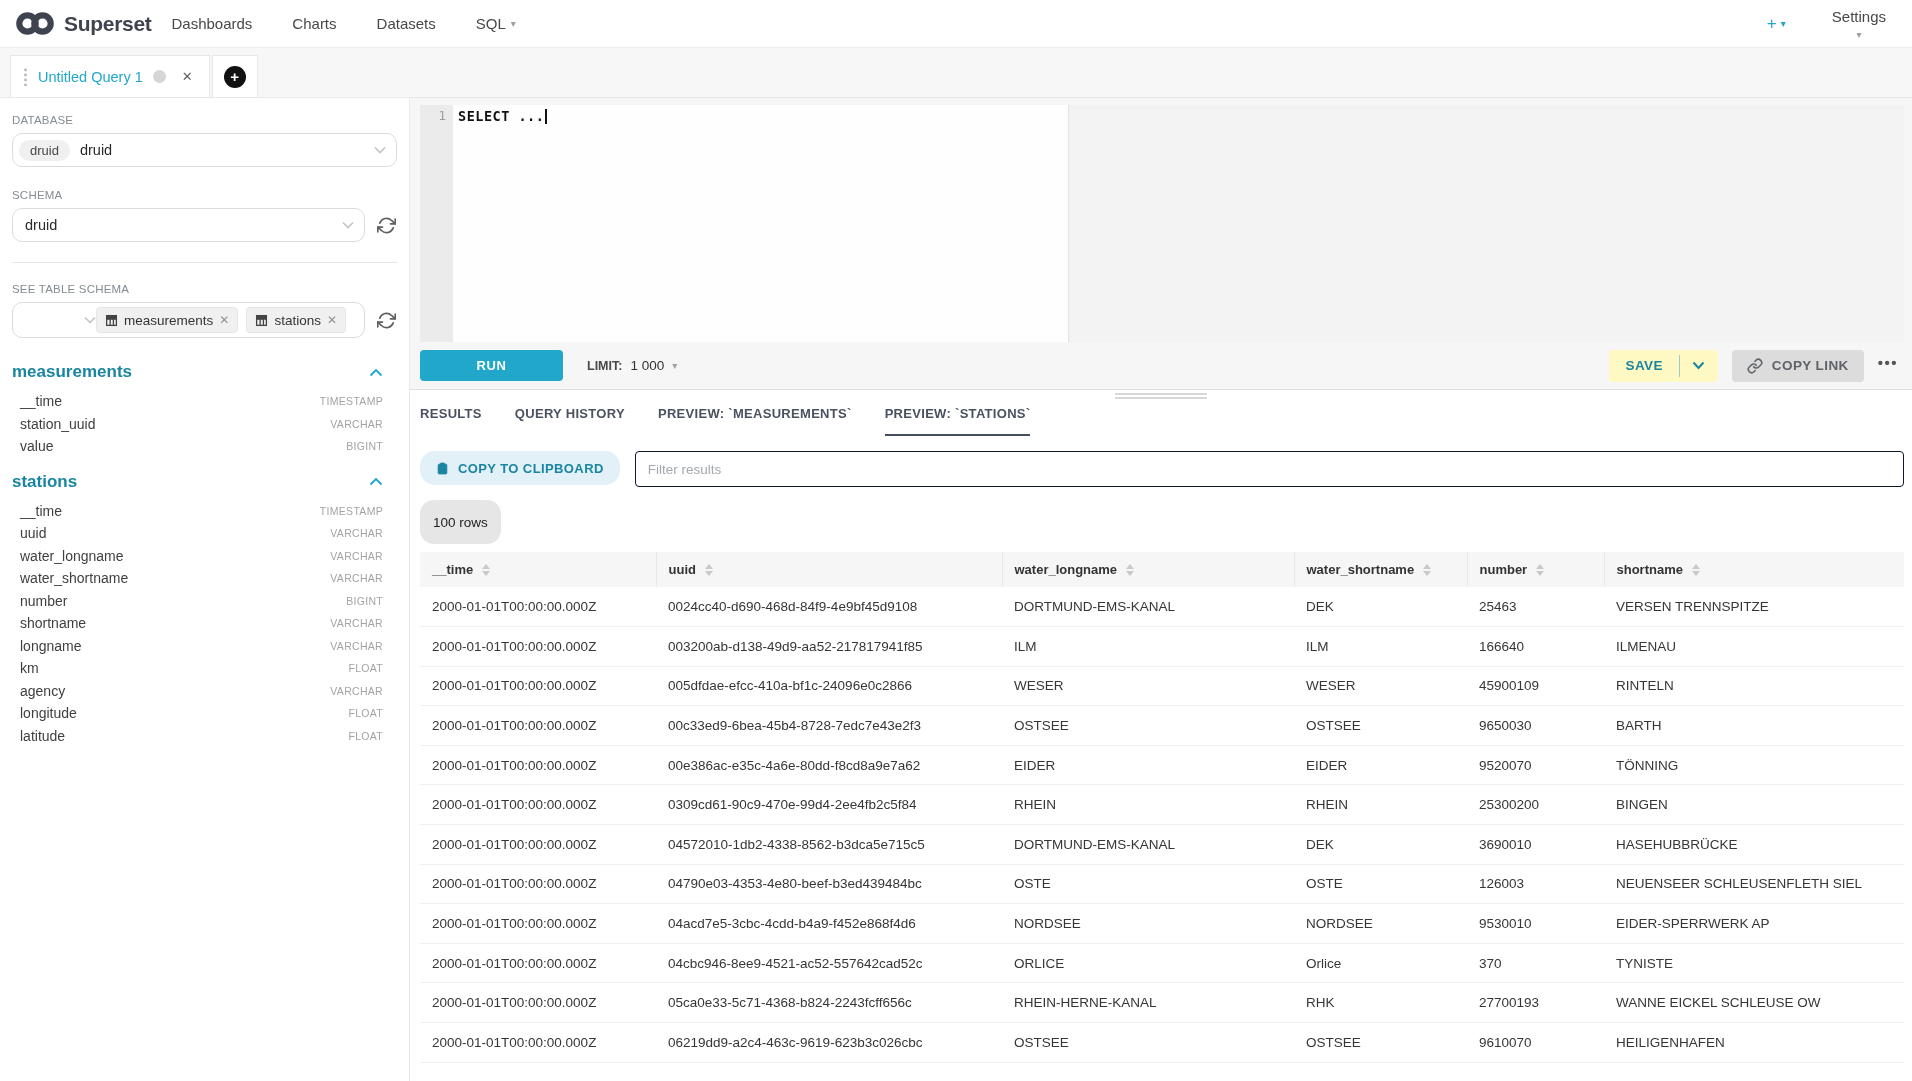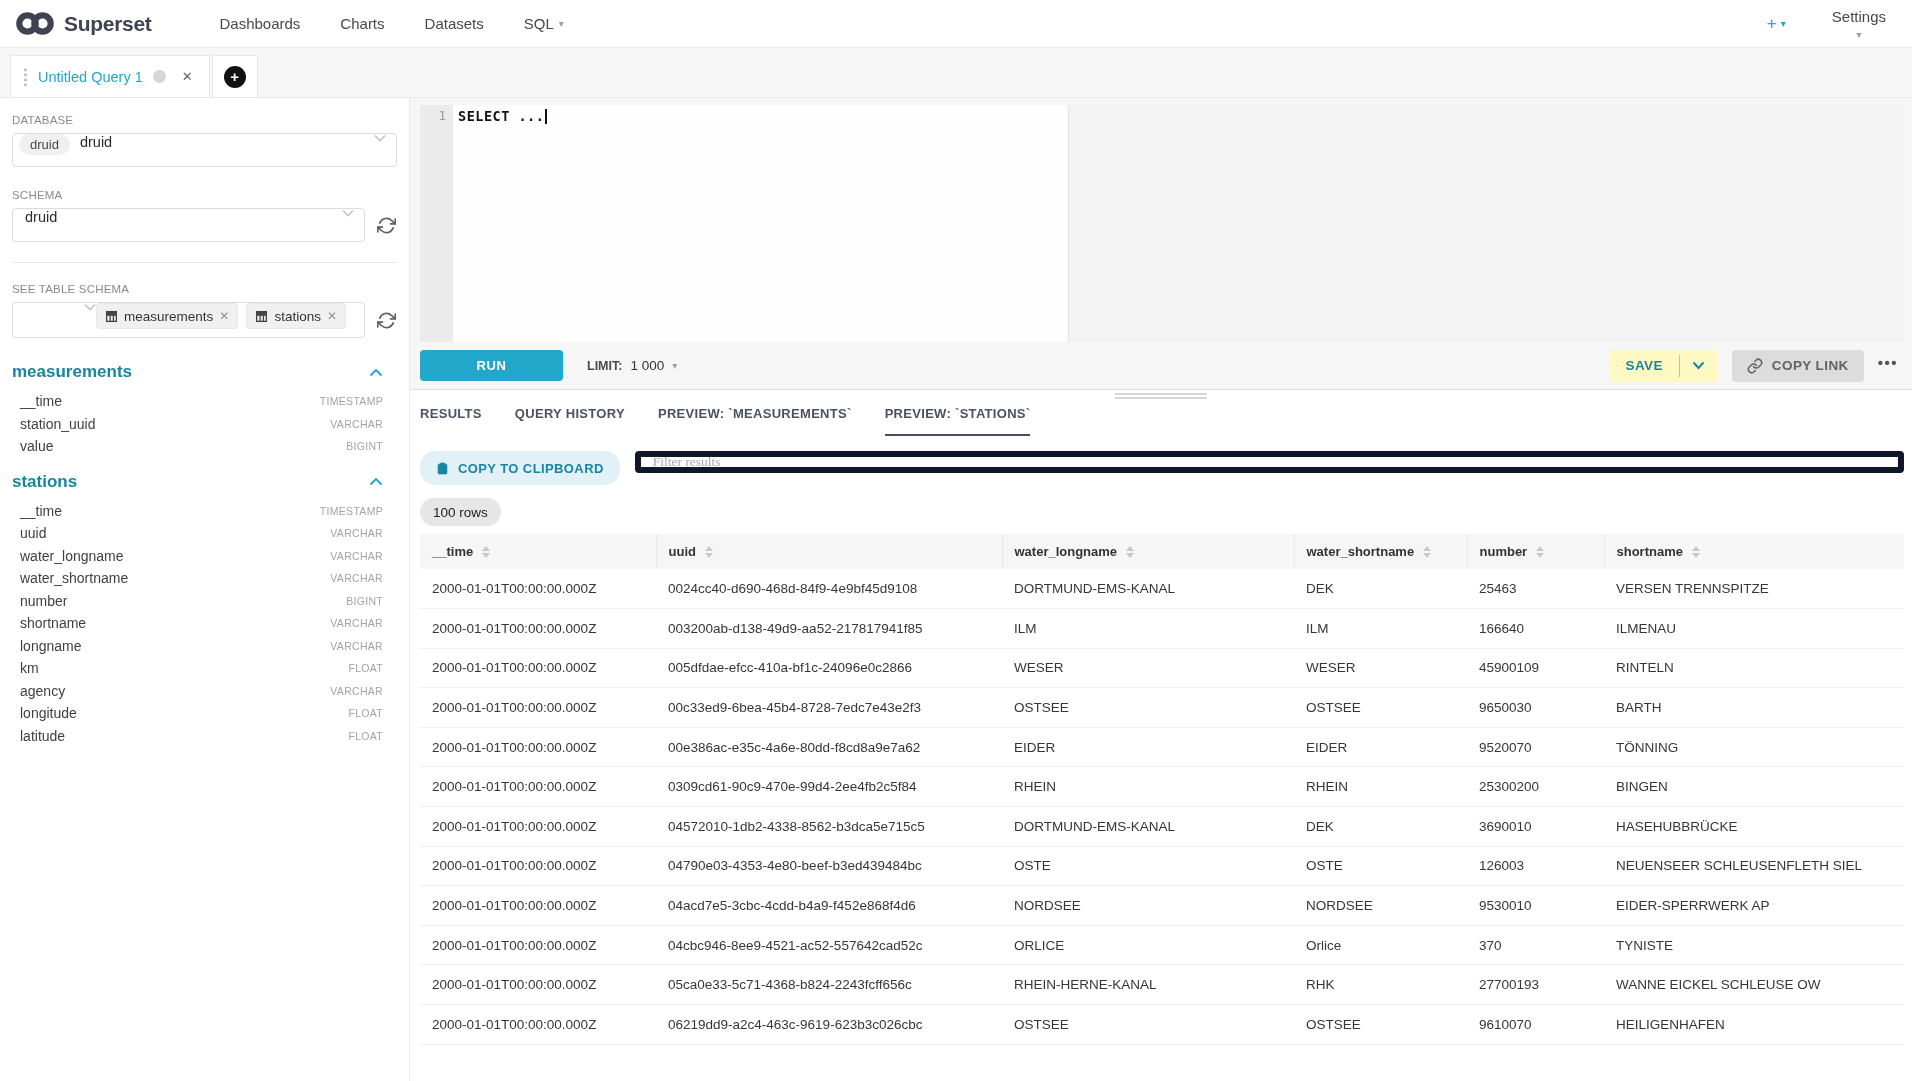--- a/index.html
+++ b/index.html
@@ -2,21 +2,21 @@
 <html><head>
 <meta charset="utf-8">
 <style>
   * { margin:0; padding:0; box-sizing:border-box; }
   html,body { width:1912px; height:1081px; overflow:hidden; background:#fff;
     font-family:"Liberation Sans","DejaVu Sans",sans-serif; color:#484848; }
 
   
   .navbar { height:48px; display:flex; align-items:center; padding:0 26px 0 14px;
     background:#fff; border-bottom:1px solid #ececec; }
-  .brand { display:flex; align-items:center; gap:8px; margin-right:68px; cursor:pointer; }
+  .brand { display:flex; align-items:center; gap:8px; margin-right:20px; cursor:pointer; }
   .brand-name { font-size:21px; font-weight:bold; color:#3f4350; letter-spacing:-0.3px; }
   .nav-item { font-size:15px; color:#484848; margin-right:40px; display:flex; align-items:center; gap:5px; cursor:pointer; }
   .caret { font-size:10px; color:#9aa0a6; line-height:1; }
   .nav-right { margin-left:auto; display:flex; align-items:center; gap:46px; }
   .nav-plus { color:#20a7c9; font-size:17px; display:flex; align-items:center; gap:4px; }
   .nav-plus .caret { color:#20a7c9; }
   .nav-settings { font-size:15px; display:flex; align-items:center; gap:5px;flex-direction:column; }
 
   
   .tabstrip { height:50px; background:#f7f7f8; border-bottom:1px solid #e8e8e8;
@@ -32,22 +32,22 @@
     font-size:15px; font-weight:bold; display:flex; align-items:center; justify-content:center; cursor:pointer; }
 
   
   .main { display:flex; height:983px; }
   .sidebar { width:410px; min-width:410px; background:#fff; border-right:1px solid #e9e9e9;
     padding:16px 12px 0 12px; overflow:hidden; }
   .content { flex:1; display:flex; flex-direction:column; background:#f6f6f6; }
 
   
   .field-label { font-size:11.5px; color:#848c92; letter-spacing:0.2px; margin-bottom:7px; }
-  .select { height:34px; border:1px solid #dcdcdc; border-radius:4px; background:#fff;
-    display:flex; align-items:flex-start; padding:0 10px 0 6px; position:relative; }
+  .select { height:34px; border:1px solid #dcdcdc; border-radius:10px; background:#fff;
+    display:flex; align-items:center; padding:0 10px 0 6px; position:relative; }
   .select .sel-caret { margin-left:auto; }
   .pill { background:#f0f0f0; border-radius:12px; padding:3px 11px; font-size:13px; color:#484848; margin-right:10px; }
   .sel-text { font-size:14.5px; color:#2b2b2b; }
   .row-with-refresh { display:flex; align-items:center; gap:10px; }
   .row-with-refresh .select { flex:1; }
   .refresh-btn { width:22px; height:22px; display:flex; align-items:center; justify-content:center; cursor:pointer; }
   .divider { border-top:1px solid #e8e8e8; margin:20px 0; }
   .chip { background:#f0f0f0; border:1px solid #e6e6e6; border-radius:4px; height:26px;
     display:flex; align-items:center; gap:6px; padding:0 8px; margin-right:8px; font-size:13.5px; color:#333; }
   .chip-x { color:#8d9298; font-size:12px; cursor:pointer; }
@@ -96,25 +96,25 @@
 
   
   .south { flex:1; background:#fff; padding:0 8px 4px 10px; display:flex; flex-direction:column; }
   .stabs { display:flex; gap:33px; padding-top:16px; }
   .stab { font-size:13px; font-weight:bold; color:#4a5160; letter-spacing:0.3px;
     padding-bottom:13px; cursor:pointer; border-bottom:2.5px solid transparent; }
   .stab.active { border-bottom-color:#454e61; }
   .controls { margin-top:15px; display:flex; gap:15px; }
   .copy-btn { display:flex; align-items:center; gap:9px; height:34px; padding:0 16px; border-radius:15px;
     background:#e2f1f8; color:#1985a0; font-weight:bold; font-size:13px; letter-spacing:0.4px; cursor:pointer; }
-  .filter-input { flex:1; height:22px; border:6px solid #0f172a; border-radius:4px; padding:0 12px;
-    font-size:13.5px; color:#333; font-family:Liberation Serif, serif; outline:none; }
+  .filter-input { flex:1; height:36px; border:1px solid #0f172a; border-radius:4px; padding:0 12px;
+    font-size:13.5px; color:#333; font-family:Liberation Sans, sans-serif; outline:none; }
   .filter-input::placeholder { color:#a2a8ae; }
   .rows-badge { margin-top:13px; align-self:flex-start; background:#e6e6e6; border-radius:14px;
-    height:28px; display:flex; align-items:center; padding:0 13px; font-size:13.5px; color:#222; }
+    height:44px; display:flex; align-items:center; padding:0 13px; font-size:13.5px; color:#222; }
 
   table.results { margin-top:8px; width:100%; border-collapse:collapse; table-layout:fixed; }
   .results th { background:#f6f6f6; height:35px; text-align:left; font-size:13px; color:#333;
     padding:0 0 0 12px; border-right:1px solid #e8e8e8; cursor:pointer; }
   .results th:last-child { border-right:none; }
   .th-inner { display:flex; align-items:center; gap:9px; }
   .sort-icon { display:inline-flex; flex-direction:column; gap:2px; }
   .sort-icon i { width:0; height:0; border-left:4px solid transparent; border-right:4px solid transparent; }
   .sort-up { border-bottom:5px solid #c9c9c9; }
   .sort-down { border-top:5px solid #c9c9c9; }

